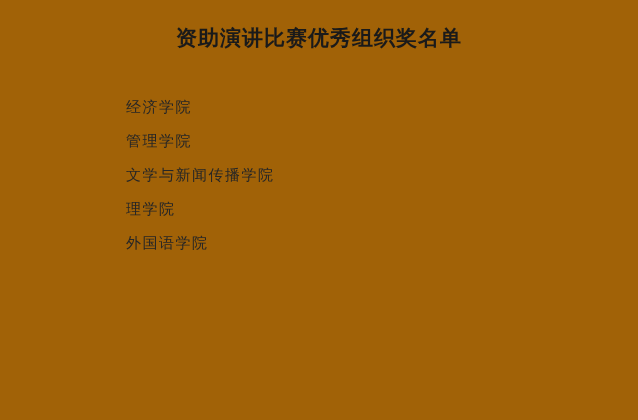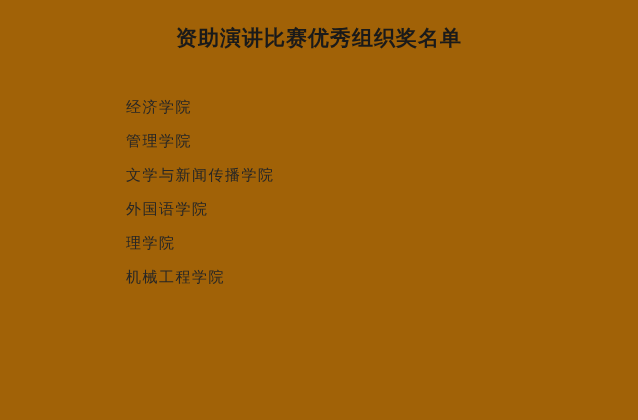--- a/index.html
+++ b/index.html
@@ -51,18 +51,17 @@
 <body>
 
 <div class="page">
 
   <h1 class="doc-title">资助演讲比赛优秀组织奖名单</h1>
 
   <ul class="list">
     <li class="list-item">经济学院</li>
     <li class="list-item">管理学院</li>
     <li class="list-item">文学与新闻传播学院</li>
+    <li class="list-item">理学院</li>
     <li class="list-item">外国语学院</li>
-    <li class="list-item">理学院</li>
-    <li class="list-item">机械工程学院</li>
   </ul>
 
 </div>
 
 </body></html>

